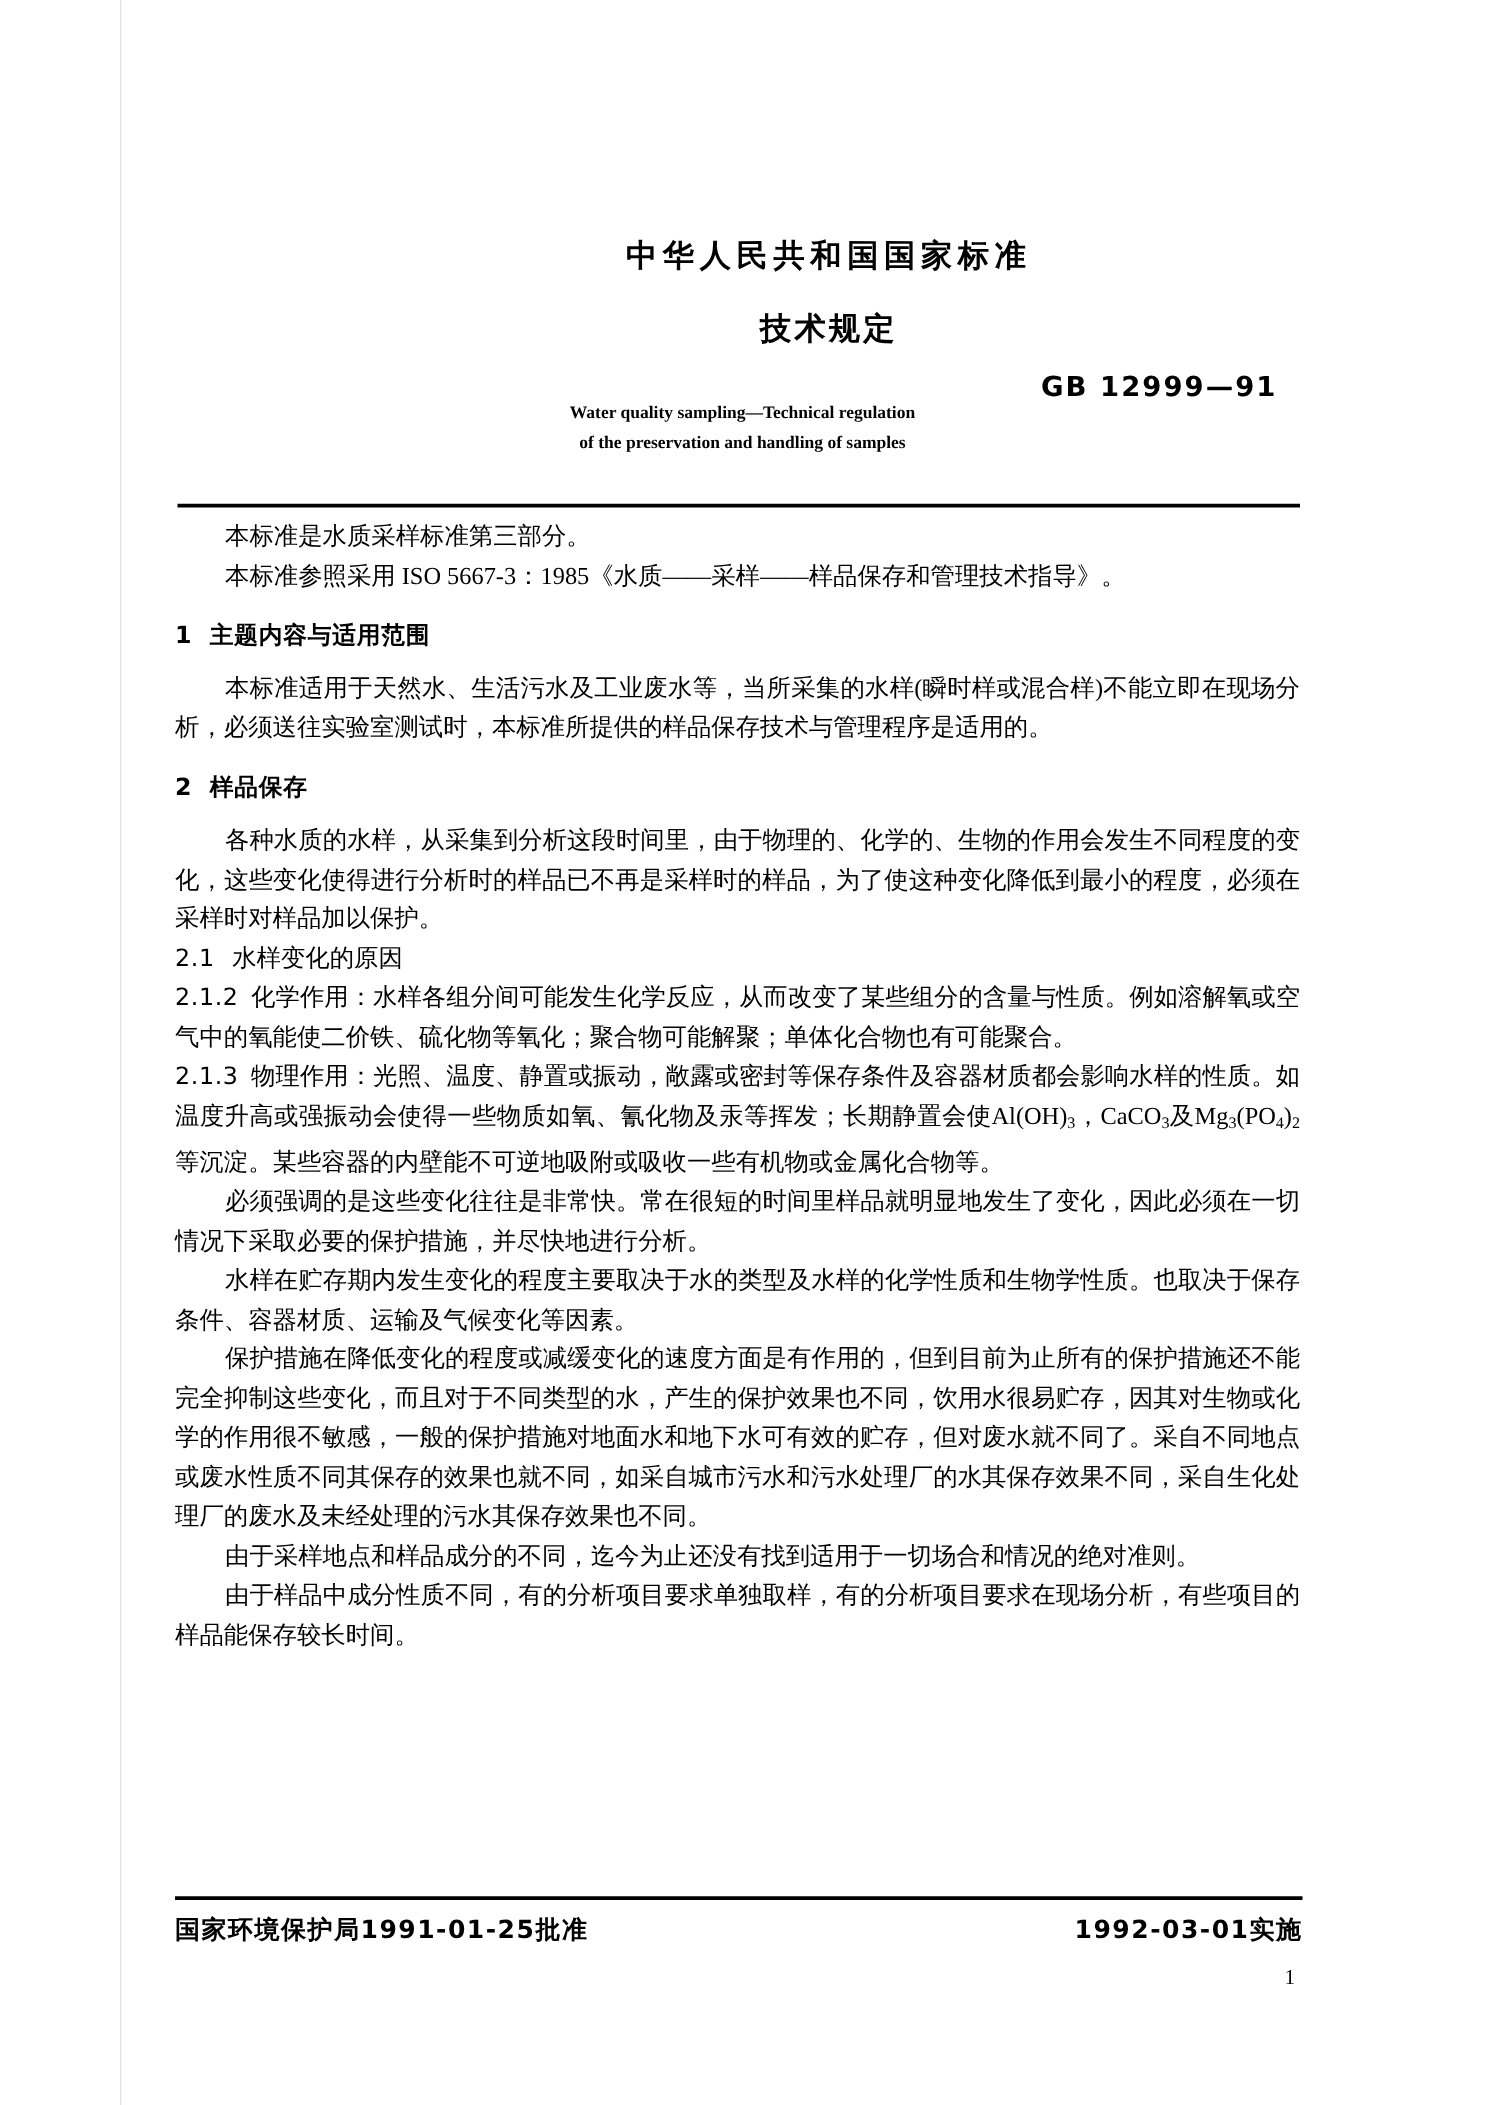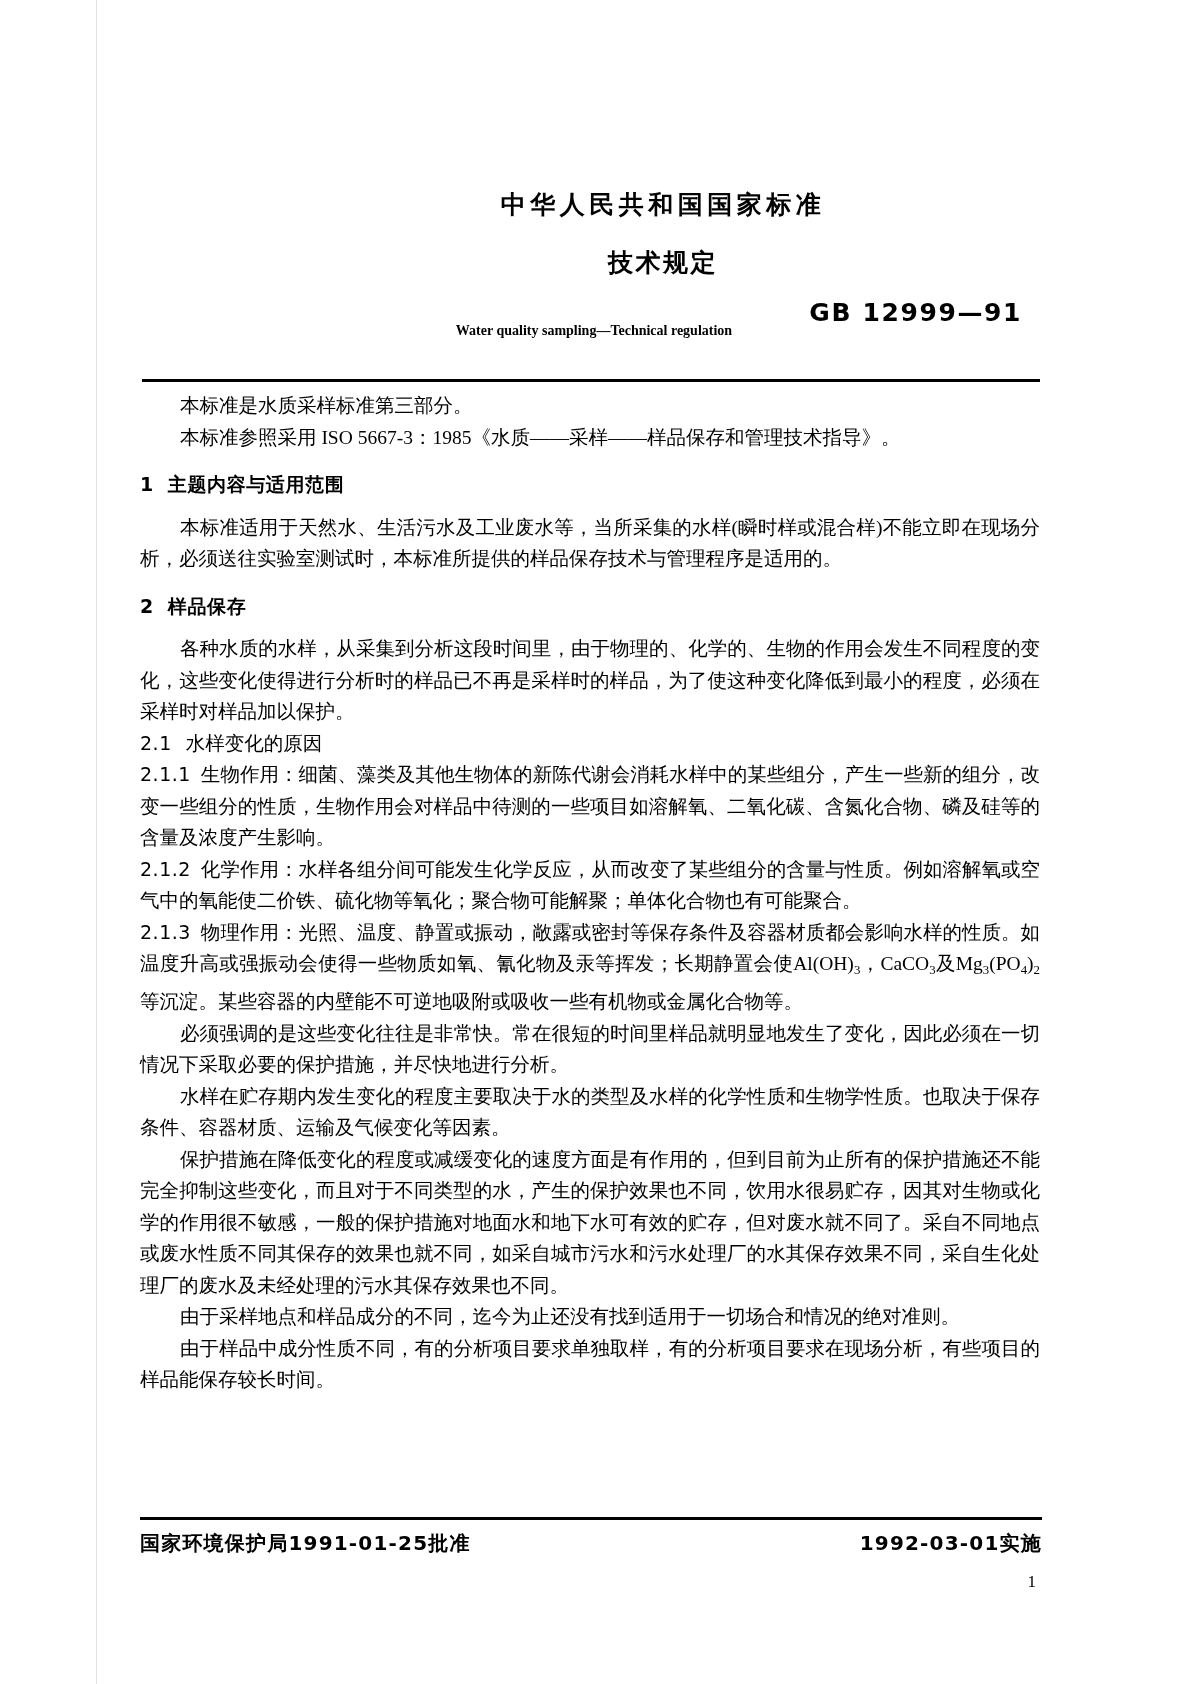--- a/index.html
+++ b/index.html
@@ -58,21 +58,21 @@
   .cn-title.l1 { margin-bottom: 33px; }
   .cn-title.l2 { margin-bottom: 33px; letter-spacing: 2.5px; }
   .cn-title.l3 { letter-spacing: 2.5px; }
 
   .std-number {
     position: absolute;
     right: 18px;
     top: 298px;
     font-family: "DejaVu Sans", "Liberation Sans", sans-serif;
     font-weight: bold;
-    font-size: 25px;
+    font-size: 22px;
     letter-spacing: 1.6px;
     white-space: nowrap;
   }
 
   .en-title {
     margin-top: 44px;
     text-align: center;
     font-weight: bold;
     font-size: 14px;
     line-height: 1.72;
@@ -169,20 +169,21 @@
   <div class="content">
 
     <div class="cover">
       <div class="cn-title l1">中华人民共和国国家标准</div>
       <div class="cn-title l3">技术规定</div>
 
       <div class="std-number">GB 12999—91</div>
 
       <div class="en-title">
         <div>Water quality sampling—Technical regulation</div>
+        <div>of the preservation and handling of samples</div>
       </div>
 
       <div class="rule-top"></div>
     </div>
 
     <div class="body">
 
       <p class="p">本标准是水质采样标准第三部分。</p>
       <p class="p">本标准参照采用 ISO 5667-3：1985《水质——采样——样品保存和管理技术指导》。</p>
 
@@ -197,21 +198,20 @@
       <div class="gap-md"></div>
 
       <p class="h2"><span class="num">2</span><span>样品保存</span></p>
 
       <div class="gap-sm"></div>
 
       <p class="p">各种水质的水样，从采集到分析这段时间里，由于物理的、化学的、生物的作用会发生不同程度的变化，这些变化使得进行分析时的样品已不再是采样时的样品，为了使这种变化降低到最小的程度，必须在采样时对样品加以保护。</p>
 
       <p class="clause"><span class="cnum sp2">2.1</span><span>水样变化的原因</span></p>
 
-      <p class="clause"><span class="cnum sp">2.1.1</span><span>生物作用：细菌、藻类及其他生物体的新陈代谢会消耗水样中的某些组分，产生一些新的组分，改变一些组分的性质，生物作用会对样品中待测的一些项目如溶解氧、二氧化碳、含氮化合物、磷及硅等的含量及浓度产生影响。</span></p>
 
       <p class="clause"><span class="cnum sp">2.1.2</span><span>化学作用：水样各组分间可能发生化学反应，从而改变了某些组分的含量与性质。例如溶解氧或空气中的氧能使二价铁、硫化物等氧化；聚合物可能解聚；单体化合物也有可能聚合。</span></p>
 
       <p class="clause"><span class="cnum sp">2.1.3</span><span>物理作用：光照、温度、静置或振动，敞露或密封等保存条件及容器材质都会影响水样的性质。如温度升高或强振动会使得一些物质如氧、氰化物及汞等挥发；长期静置会使Al(OH)</span><sub>3</sub><span>，CaCO</span><sub>3</sub><span>及Mg</span><sub>3</sub><span>(PO</span><sub>4</sub><span>)</span><sub>2</sub><span>等沉淀。某些容器的内壁能不可逆地吸附或吸收一些有机物或金属化合物等。</span></p>
 
       <p class="p">必须强调的是这些变化往往是非常快。常在很短的时间里样品就明显地发生了变化，因此必须在一切情况下采取必要的保护措施，并尽快地进行分析。</p>
       <p class="p">水样在贮存期内发生变化的程度主要取决于水的类型及水样的化学性质和生物学性质。也取决于保存条件、容器材质、运输及气候变化等因素。</p>
       <p class="p">保护措施在降低变化的程度或减缓变化的速度方面是有作用的，但到目前为止所有的保护措施还不能完全抑制这些变化，而且对于不同类型的水，产生的保护效果也不同，饮用水很易贮存，因其对生物或化学的作用很不敏感，一般的保护措施对地面水和地下水可有效的贮存，但对废水就不同了。采自不同地点或废水性质不同其保存的效果也就不同，如采自城市污水和污水处理厂的水其保存效果不同，采自生化处理厂的废水及未经处理的污水其保存效果也不同。</p>
       <p class="p">由于采样地点和样品成分的不同，迄今为止还没有找到适用于一切场合和情况的绝对准则。</p>
       <p class="p">由于样品中成分性质不同，有的分析项目要求单独取样，有的分析项目要求在现场分析，有些项目的样品能保存较长时间。</p>

